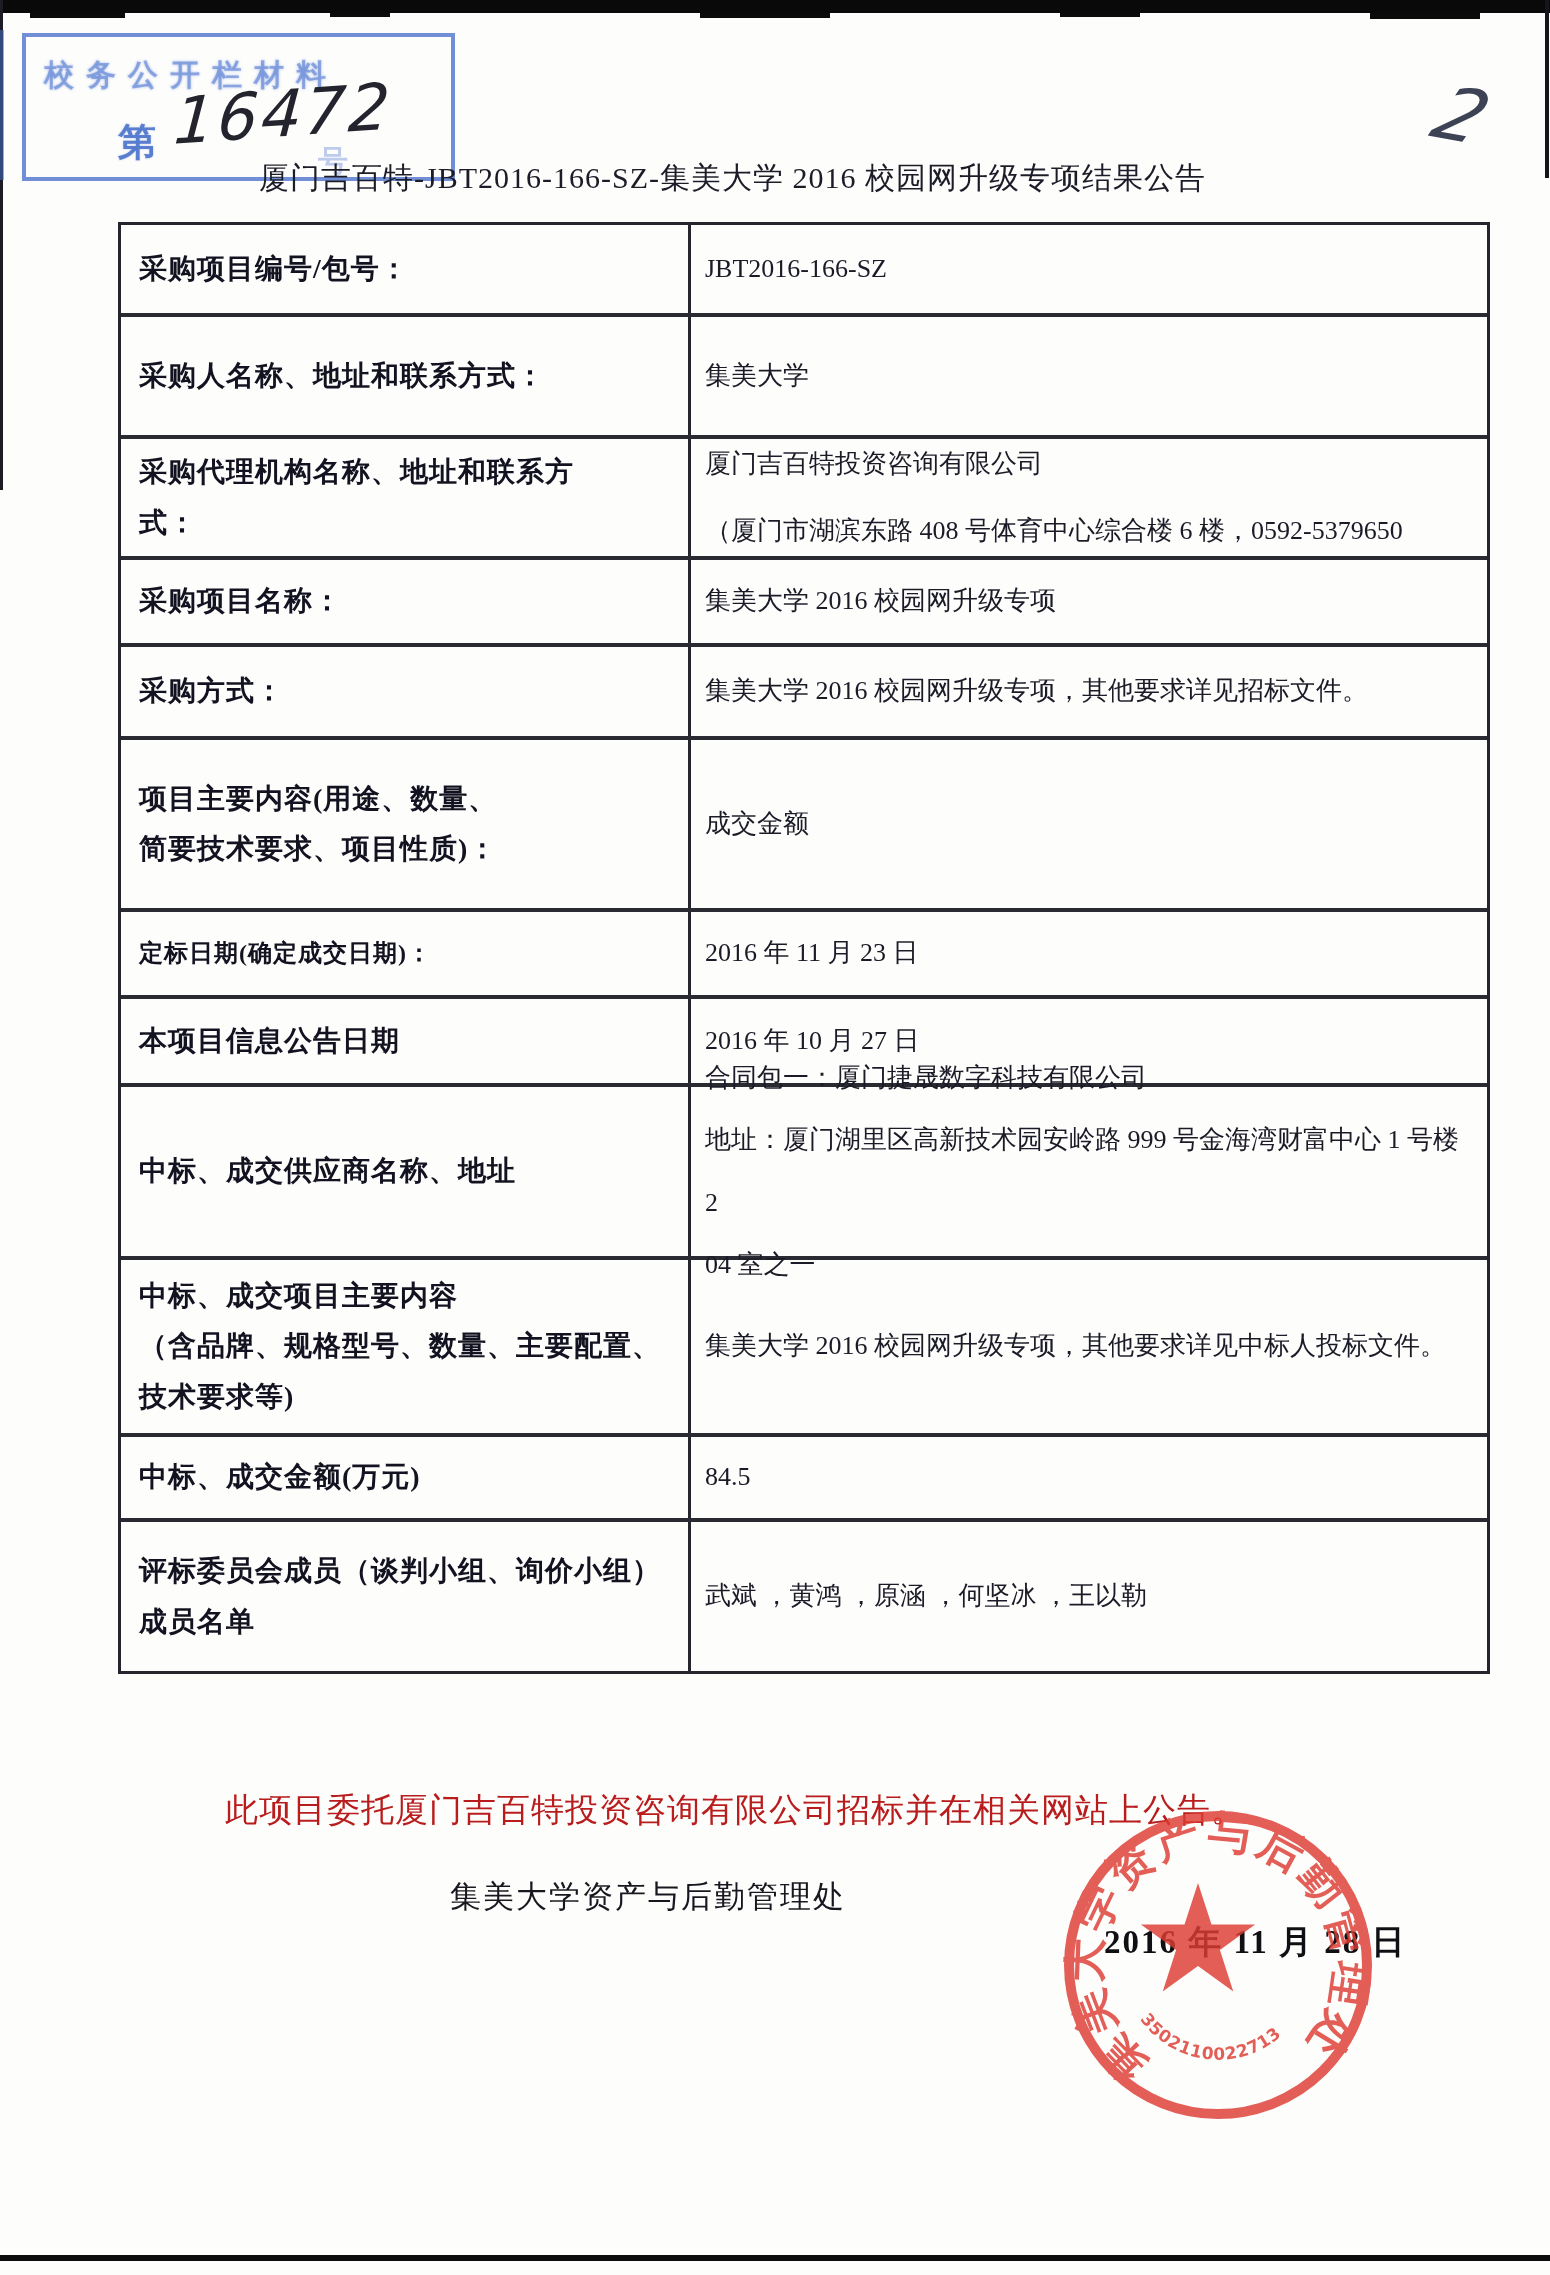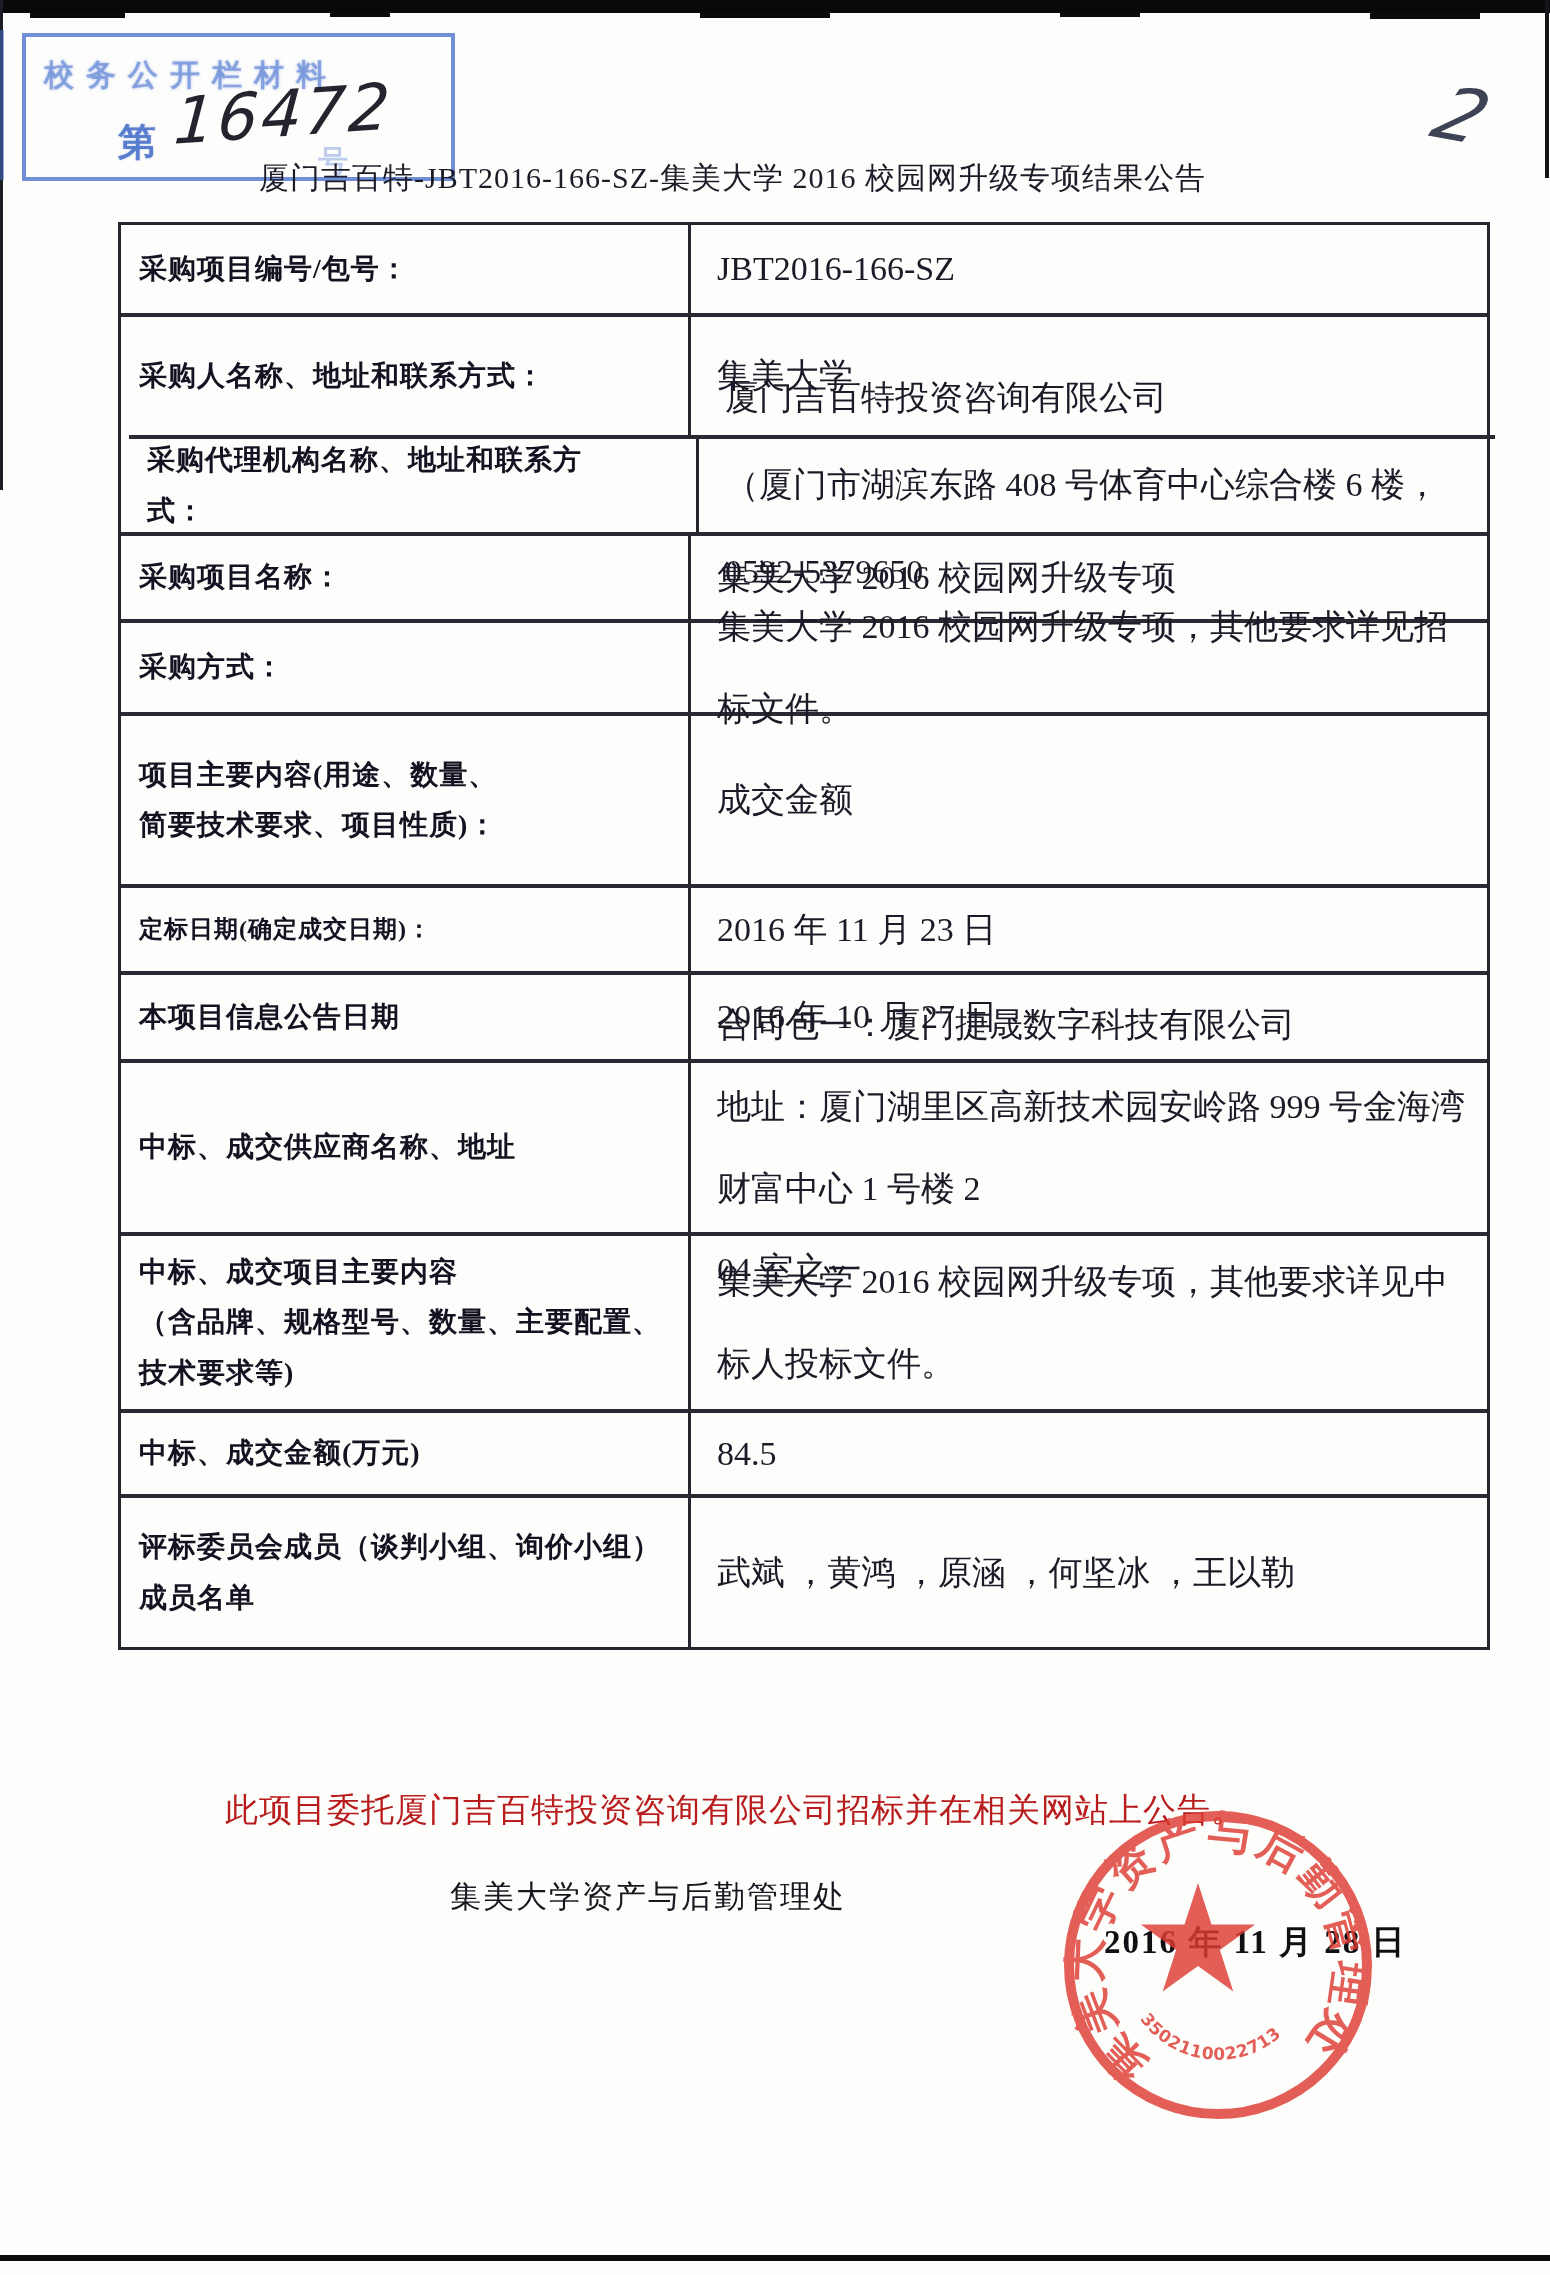--- a/index.html
+++ b/index.html
@@ -62,22 +62,22 @@
   .prow { display:flex; width:100%; }
   .prow + .prow { border-top:4px solid #2a2a32; }
   .cell-label {
     width:570px; flex:0 0 570px; border-right:3px solid #25252d;
     display:flex; align-items:center; padding:6px 10px 6px 18px;
     font-size:28px; font-weight:bold; color:#121220;
     white-space:pre-line; line-height:1.8; letter-spacing:1px;
   }
   .cell-label.sm { font-size:24px; }
   .cell-value {
-    flex:1 1 auto; display:flex; align-items:center; padding:6px 14px 6px 26px;
-    font-size:34px; color:#1b1b28; white-space:pre-line; line-height:2.4;
+    flex:1 1 auto; display:flex; align-items:center; padding:6px 14px 6px 14px;
+    font-size:26px; color:#1b1b28; white-space:pre-line; line-height:2.4;
   }
 
   
   .footer-note { position:absolute; left:225px; top:1788px; font-size:33px; color:#b91c1c; letter-spacing:1px; }
   .issuer { position:absolute; left:450px; top:1876px; font-size:31px; color:#17171f; letter-spacing:2px; }
   .issue-date { position:absolute; left:1104px; top:1920px; font-size:33px; font-weight:bold; color:#101014; z-index:5; letter-spacing:2px; }
 
   .seal { position:absolute; left:1046px; top:1793px; width:344px; height:344px; z-index:6; opacity:.82; pointer-events:none; }
 </style>
 </head>
@@ -109,21 +109,21 @@
 
   <div class="ptable">
     <div class="prow" style="height:88px;">
       <div class="cell-label">采购项目编号/包号：</div>
       <div class="cell-value">JBT2016-166-SZ</div>
     </div>
     <div class="prow" style="height:122px;">
       <div class="cell-label">采购人名称、地址和联系方式：</div>
       <div class="cell-value">集美大学</div>
     </div>
-    <div class="prow" style="height:97px;margin-left:8px;">
+    <div class="prow" style="height:121px;">
       <div class="cell-label">采购代理机构名称、地址和联系方
 式：</div>
       <div class="cell-value" style="line-height:2.55;">厦门吉百特投资咨询有限公司
 （厦门市湖滨东路 408 号体育中心综合楼 6 楼，0592-5379650</div>
     </div>
     <div class="prow" style="height:87px;">
       <div class="cell-label">采购项目名称：</div>
       <div class="cell-value">集美大学 2016 校园网升级专项</div>
     </div>
     <div class="prow" style="height:93px;">

